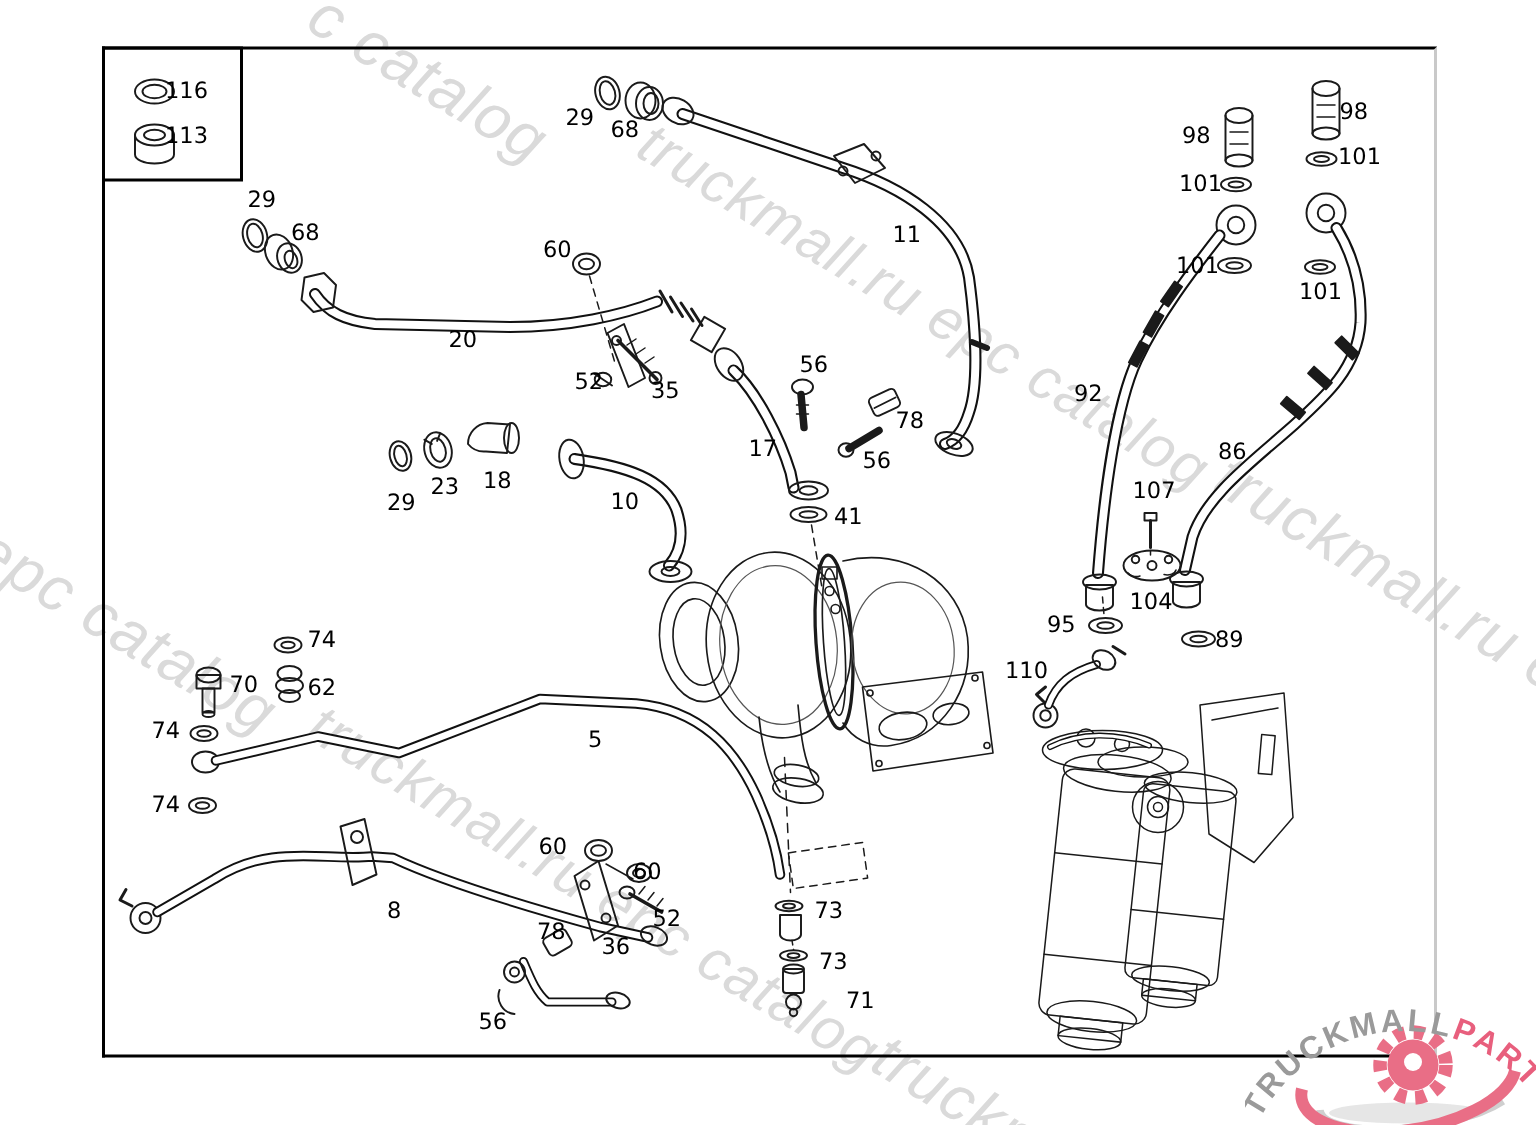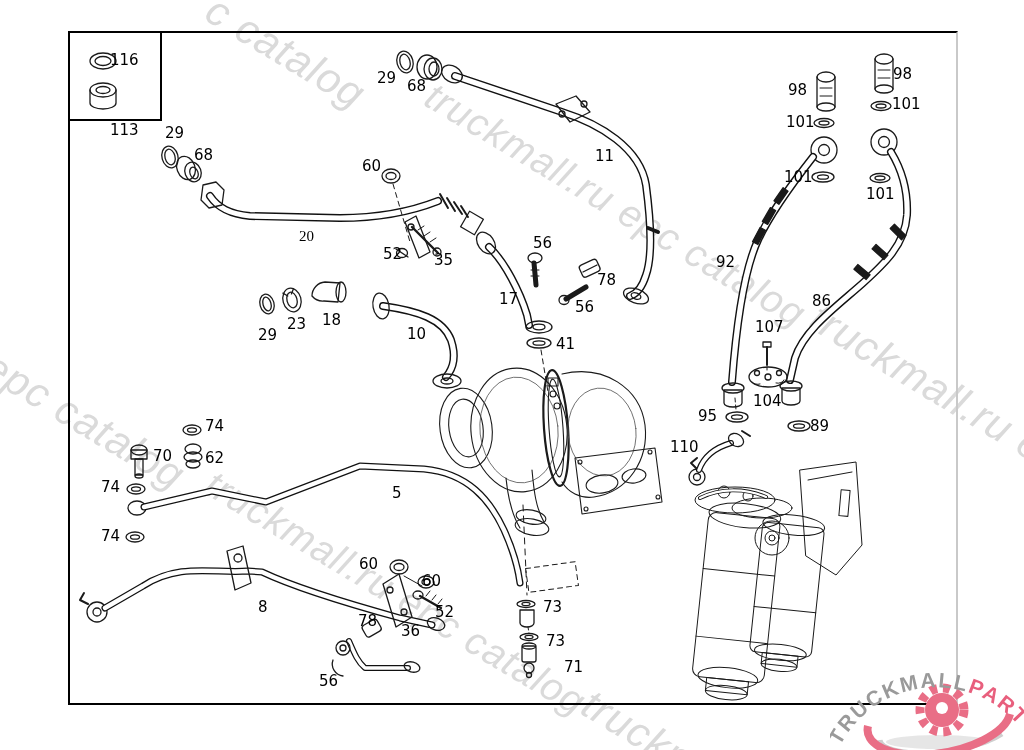--- a/index.html
+++ b/index.html
@@ -343,28 +343,28 @@
           <circle cx="772" cy="538" r="3"></circle>
         <path d="M800,470 L856,462 L862,545 L836,575 L806,556 Z"></path>
         <line x1="808" y1="480" x2="852" y2="472"></line>
         <rect x="840" y="490" width="9" height="26" transform="rotate(5 844 503)"></rect>
       </g>
     </g>
   </svg>
 
   <div id="callout-layer">
       <span class="callout" style="left: 110px; top: 51px;">116</span>
-      <span class="callout" style="left: 110px; top: 81px; margin-top: 40px;">113</span>
+      <span class="callout" style="left: 110px; top: 81px;">113</span>
       <span class="callout" style="left: 377px; top: 69px;">29</span>
       <span class="callout" style="left: 407px; top: 77px;">68</span>
       <span class="callout" style="left: 595px; top: 147px;">11</span>
       <span class="callout" style="left: 165px; top: 124px;">29</span>
       <span class="callout" style="left: 194px; top: 146px;">68</span>
       <span class="callout" style="left: 362px; top: 157px;">60</span>
-      <span class="callout" style="left: 299px; top: 228px; font-family: Liberation Serif, serif;">20</span>
+      <span class="callout" style="left: 299px; top: 217px;">20</span>
       <span class="callout" style="left: 383px; top: 245px;">52</span>
       <span class="callout" style="left: 434px; top: 251px;">35</span>
       <span class="callout" style="left: 533px; top: 234px;">56</span>
       <span class="callout" style="left: 499px; top: 290px; text-align: center;">17</span>
       <span class="callout" style="left: 597px; top: 271px;">78</span>
       <span class="callout" style="left: 575px; top: 298px;">56</span>
       <span class="callout" style="left: 556px; top: 335px;">41</span>
       <span class="callout" style="left: 407px; top: 325px;">10</span>
       <span class="callout" style="left: 258px; top: 326px;">29</span>
       <span class="callout" style="left: 287px; top: 315px;">23</span>

